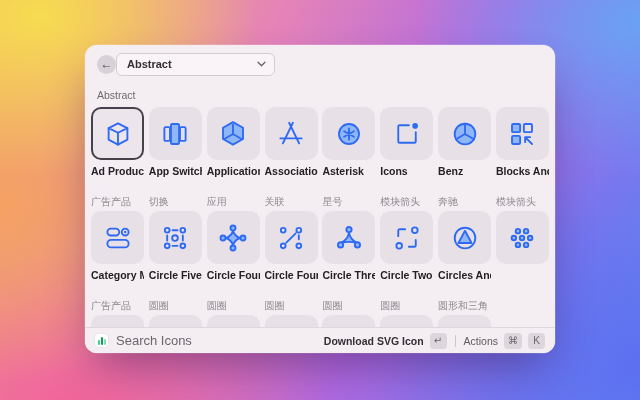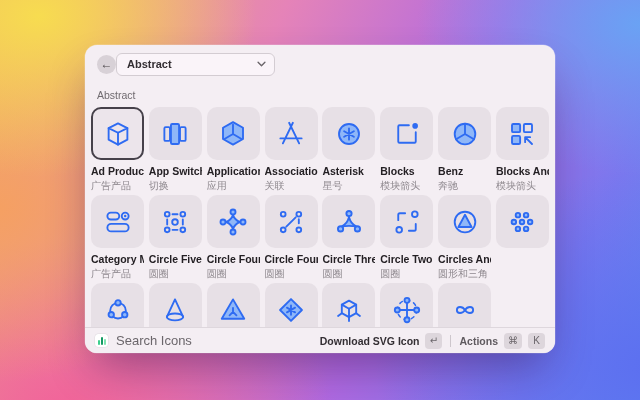--- a/index.html
+++ b/index.html
@@ -36,37 +36,37 @@
   .content{ flex:1 1 auto; overflow:hidden; }
   .section-label{ margin:6px 0 5px 12px; font-size:10.5px; color:#6f6a6f; height:13px; }
   .grid{ display:grid; grid-template-columns:repeat(8,53px); justify-content:space-between;
     row-gap:4px; padding:0 6px; }
   .cell{ width:53px; }
   .tile{ width:53px; height:53px; border-radius:10px; background:#e7e0e6;
     display:flex; align-items:center; justify-content:center; }
   .tile.selected{ background:#ece5eb; border:2px solid #46414a; }
   .cell .label{ margin-top:5px; font-size:10.5px; font-weight:600; color:#242024; height:12px;
     white-space:nowrap; overflow:hidden; }
-  .cell .sublabel{ margin-top:2px; font-size:10px; color:#8d878d; height:12px; white-space:nowrap; overflow:hidden; }
+  .cell .sublabel{ margin-top:18px; font-size:10px; color:#8d878d; height:12px; white-space:nowrap; overflow:hidden; }
   
   .footer{ flex:0 0 26px; height:26px; border-top:1px solid #ded7dd; background:#f4eef3;
     display:flex; align-items:center; padding:0 10px; position:relative; z-index:2; }
   .logo{ width:13px; height:13px; border-radius:3.5px; background:#fff; display:flex; align-items:flex-end;
     justify-content:center; gap:1px; padding:2px; box-shadow:0 0 0 .5px rgba(0,0,0,.08); }
   .logo i{ display:block; width:2px; border-radius:1px; }
   .logo i:nth-child(1){ height:5px; background:#3ecf8e; }
   .logo i:nth-child(2){ height:8px; background:#139a62; }
   .logo i:nth-child(3){ height:6px; background:#7ee2b0; }
   .footer-app{ margin-left:8px; font-size:13px; color:#6b666b; }
   .footer-right{ margin-left:auto; display:flex; align-items:center; }
   .primary-action{ font-size:10.5px; font-weight:700; color:#332e33;text-align:center; }
   .key{ margin-left:6px; min-width:17px; height:16px; padding:0 4px; border-radius:4px; background:#ddd6dc;
     color:#6b666b; font-size:10px; display:flex; align-items:center; justify-content:center; }
   .vdiv{ width:1px; height:12px; background:#cdc6cc; margin:0 8px; }
-  .actions-label{ font-size:10.5px; font-weight:700; color:#5f5a5f; }
+  .actions-label{ font-size:10.5px; font-weight:400; color:#5f5a5f; }
 </style>
 </head>
 <body>
 
 <div class="scene">
   <div class="window">
 
     <div class="header">
       <div class="back-btn">
         <span>←</span>
@@ -133,21 +133,21 @@
             <div class="label">Asterisk</div>
             <div class="sublabel">星号</div>
           </div>
           <div class="cell">
             <div class="tile">
               <svg width="30" height="30" viewBox="0 0 48 48">
                 <path d="M38 21 V36 a2 2 0 0 1 -2 2 H12 a2 2 0 0 1 -2 -2 V12 a2 2 0 0 1 2 -2 h15" fill="none" stroke="#2e6bf2" stroke-width="3" stroke-linecap="round" stroke-linejoin="round"></path>
                 <circle cx="37" cy="11" r="4.5" fill="#2e6bf2"></circle>
               </svg>
             </div>
-            <div class="label">Blocks</div>
+            <div class="label">Icons</div>
             <div class="sublabel">模块箭头</div>
           </div>
           <div class="cell">
             <div class="tile">
               <svg width="30" height="30" viewBox="0 0 48 48">
                 <circle cx="24" cy="24" r="16.5" fill="#8fb7f8" stroke="#2e6bf2" stroke-width="3" stroke-linecap="round" stroke-linejoin="round"></circle>
                 <path d="M24 24 L24 7.5 M24 24 L38.3 32.3 M24 24 L9.7 32.3" fill="none" stroke="#2e6bf2" stroke-width="3" stroke-linecap="round" stroke-linejoin="round"></path>
               </svg>
             </div>
             <div class="label">Benz</div>

